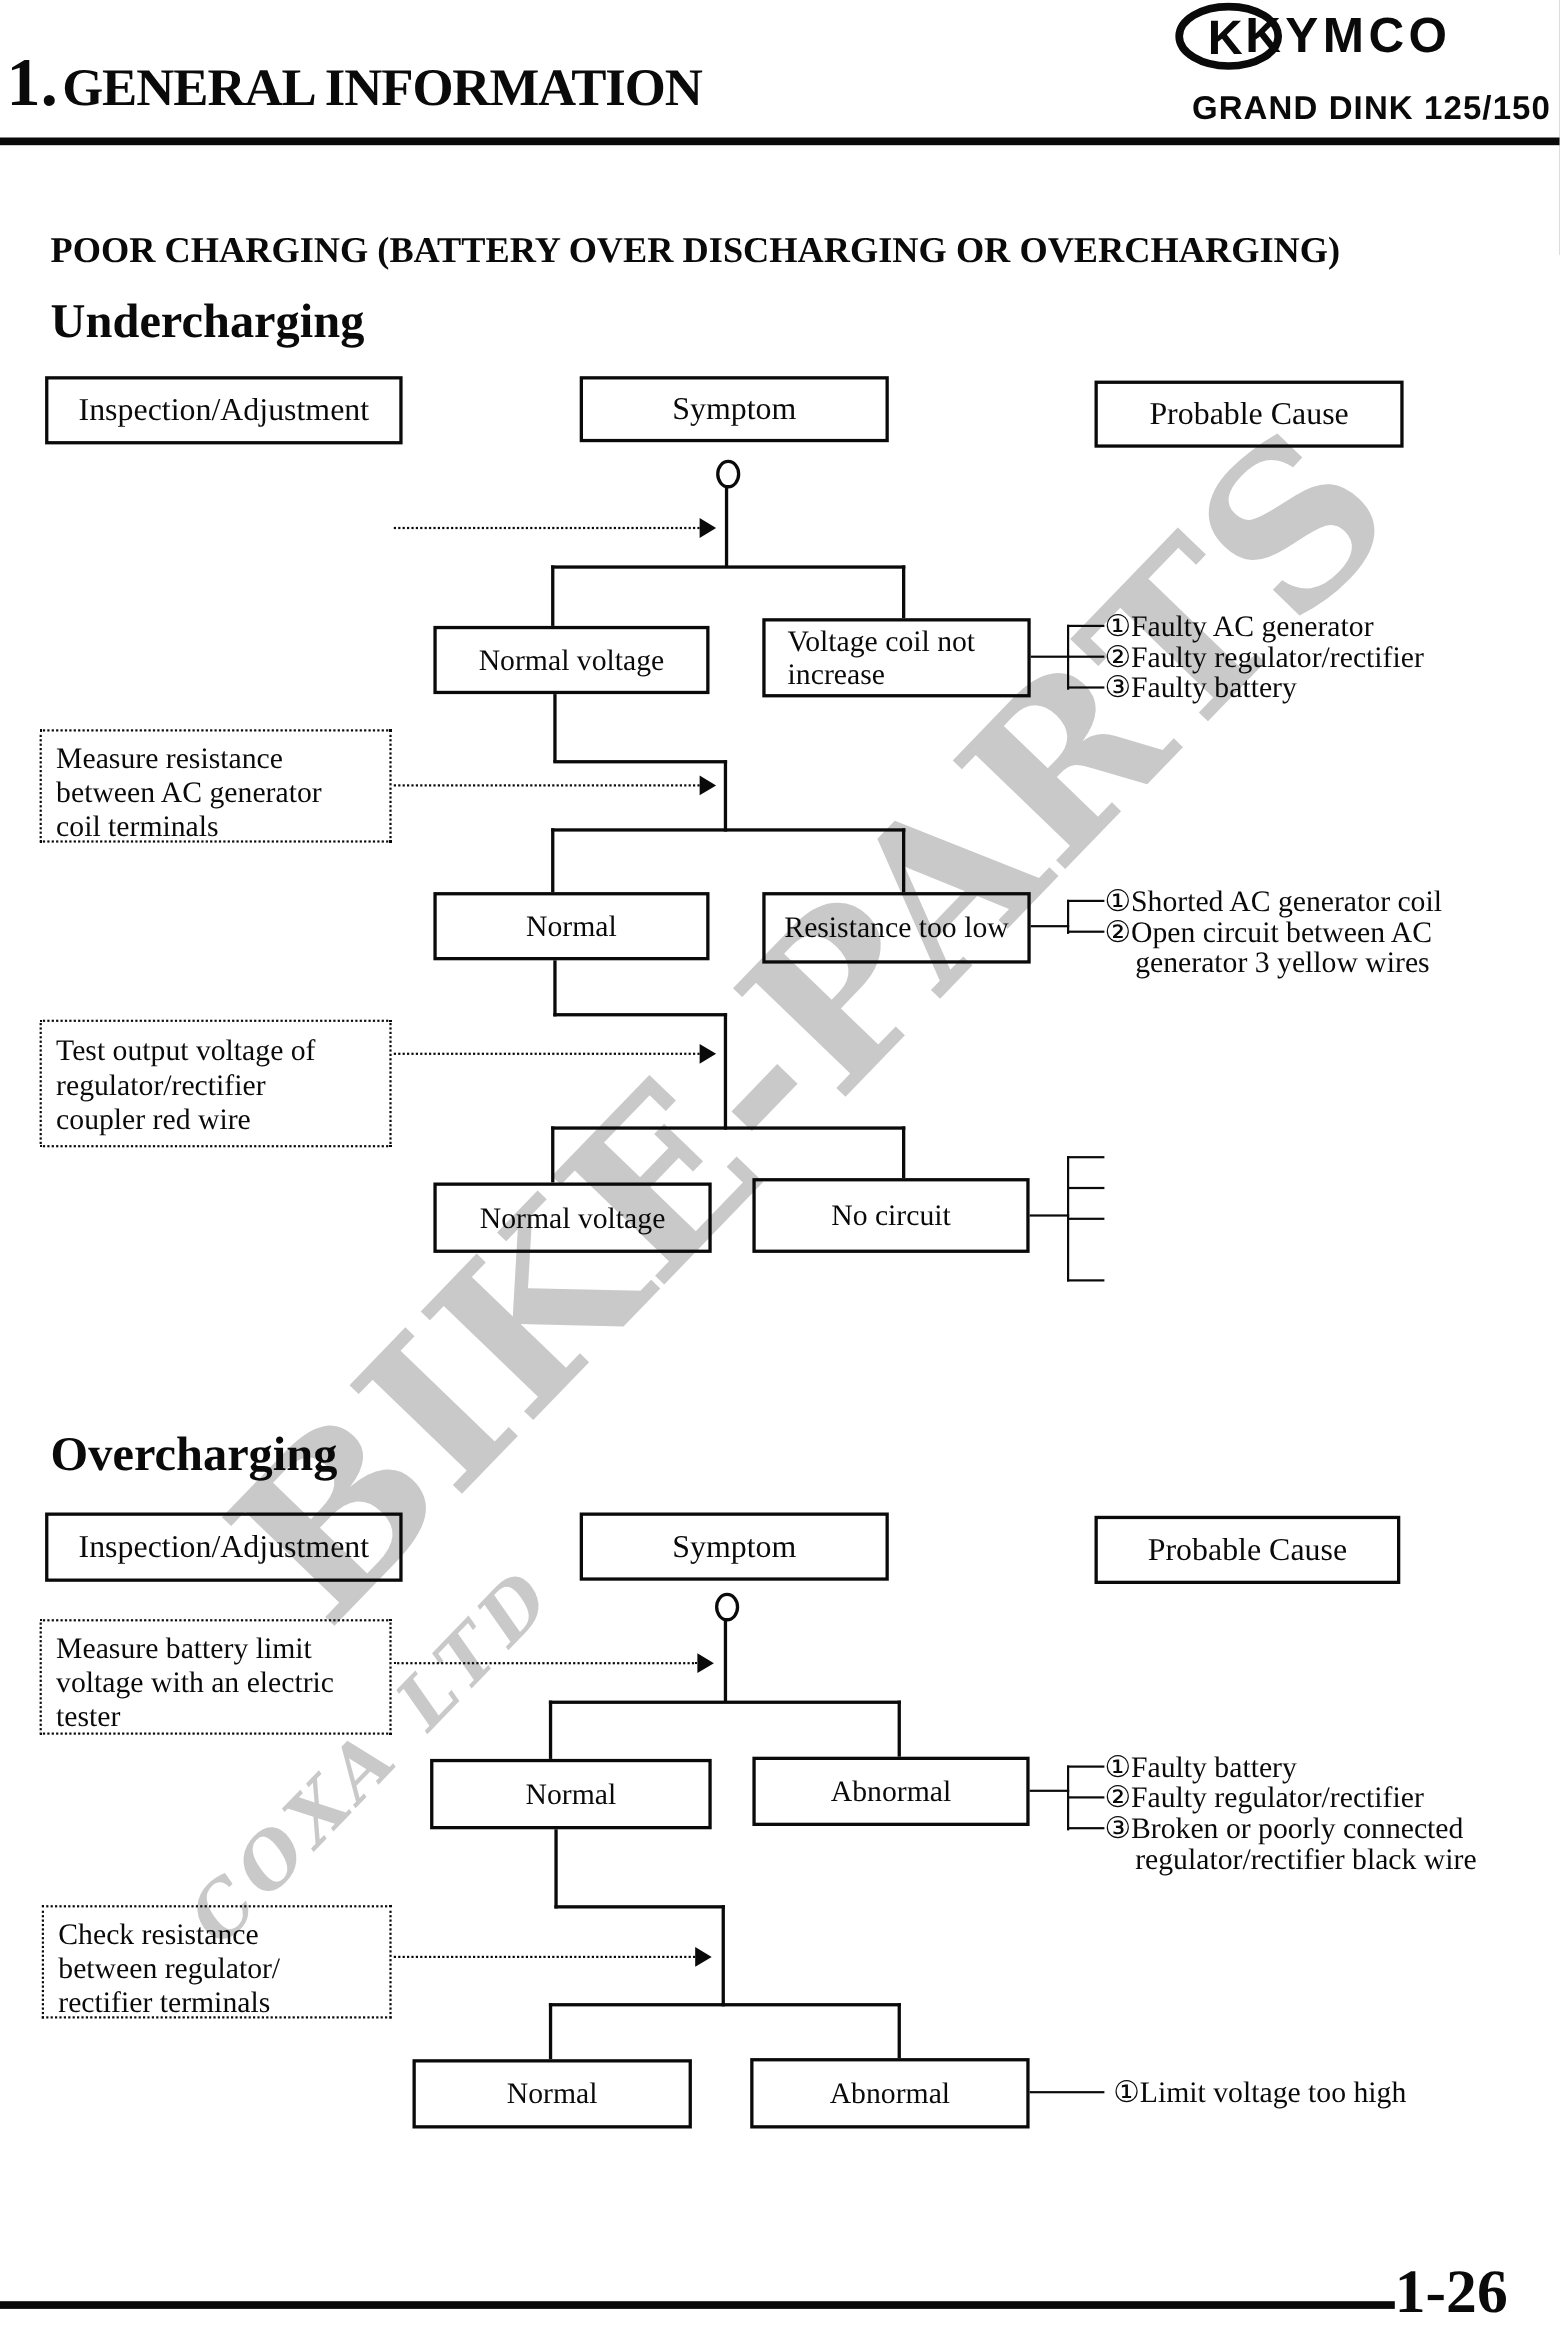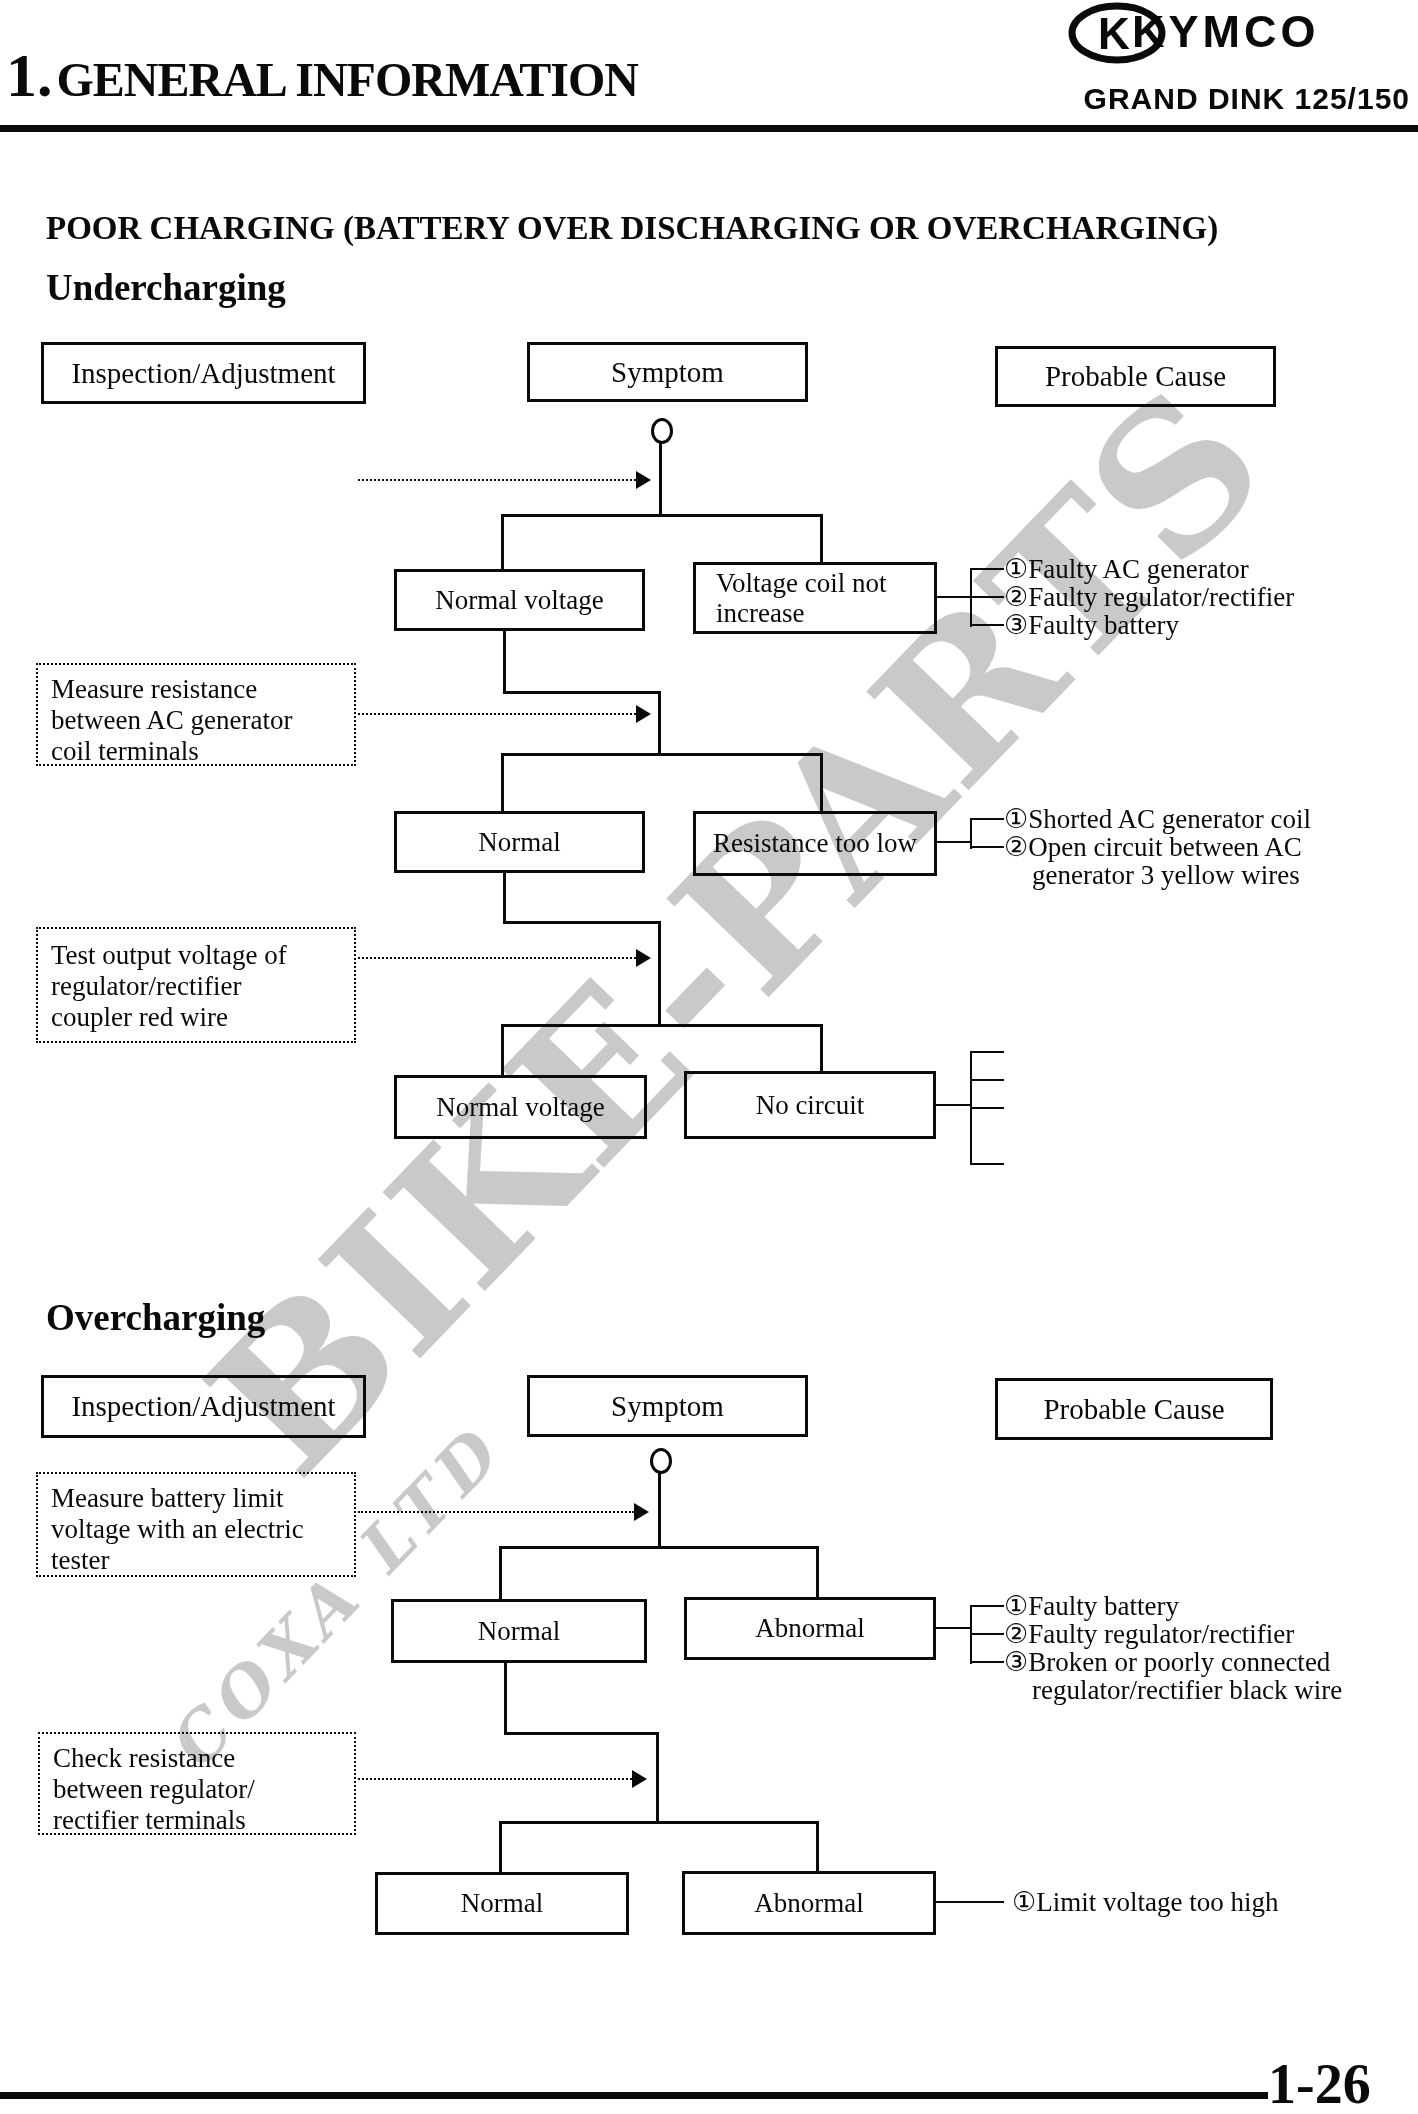--- a/index.html
+++ b/index.html
@@ -34,21 +34,21 @@
 
   
   .chapter{position:absolute;left:6px;top:40px;white-space:nowrap;font-weight:bold;}
   .chapter .num{font-size:62px;}
   .chapter .name{font-size:48px;letter-spacing:-1px;}
   .brand{position:absolute;left:1132px;top:6px;font-family:var(--sans);font-weight:bold;font-size:45px;letter-spacing:4px;}
   .model{position:absolute;left:1070px;top:82px;width:340px;text-align:right;font-family:var(--sans);font-weight:bold;font-size:30px;letter-spacing:1px;}
   .rule{position:absolute;background:var(--ink);}
 
   .page-title{position:absolute;left:46px;top:210px;font-weight:bold;font-size:33px;white-space:nowrap;}
-  .section-heading{position:absolute;left:46px;font-weight:bold;font-size:37px;white-space:nowrap;}
+  .section-heading{position:absolute;left:46px;font-weight:bold;font-size:44px;white-space:nowrap;}
 
   
   .hdrbox{position:absolute;box-sizing:border-box;border:3px solid var(--ink);
     display:flex;align-items:center;justify-content:center;font-size:29px;text-align:center;}
   .fbox{position:absolute;box-sizing:border-box;border:3px solid var(--ink);
     display:flex;align-items:center;justify-content:center;font-size:27px;text-align:center;}
   .fbox.twolines{justify-content:flex-start;text-align:left;padding-left:20px;line-height:30px;}
   .dbox{position:absolute;box-sizing:border-box;border:2px dotted var(--ink);
     font-size:27px;line-height:31px;padding:9px 6px 0 13px;}
   .vline{position:absolute;width:3px;background:var(--ink);}

